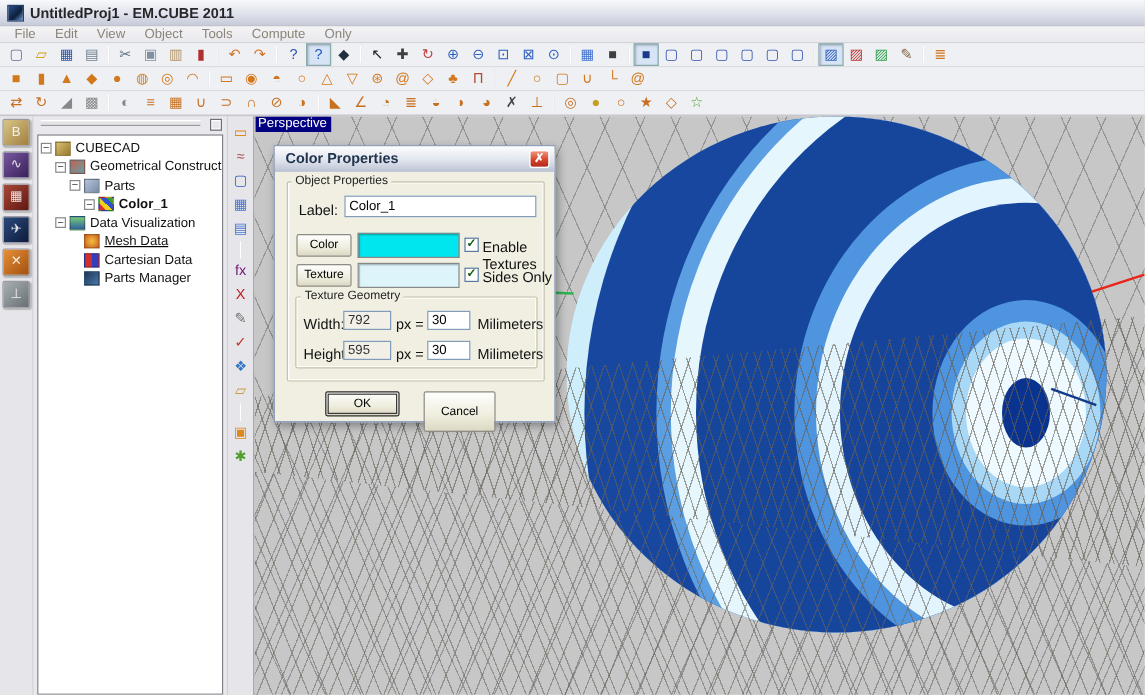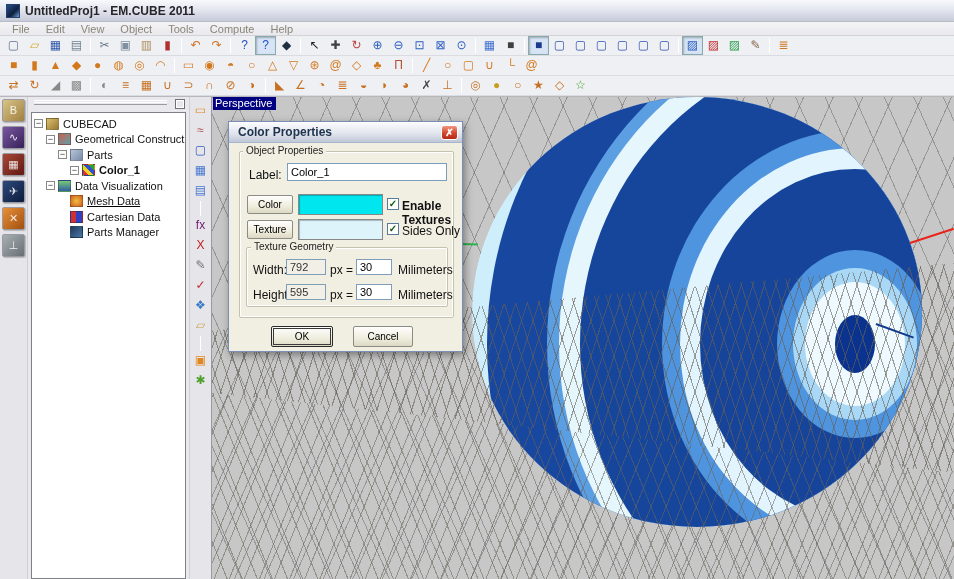--- a/index.html
+++ b/index.html
@@ -83,21 +83,21 @@
   <span class="titletext">UntitledProj1 - EM.CUBE 2011</span>
 </div>
 
 <div class="menubar">
   <span class="menu">File</span>
   <span class="menu">Edit</span>
   <span class="menu">View</span>
   <span class="menu">Object</span>
   <span class="menu">Tools</span>
   <span class="menu">Compute</span>
-  <span class="menu">Help</span>
+  <span class="menu">Only</span>
 </div>
 
 <div class="toolbars">
   <div class="tbrow">
 
   <button class="tbb" style="color: rgb(96, 112, 144);"><span>▢</span></button>
       <button class="tbb" style="color: rgb(216, 160, 32);"><span>▱</span></button>
       <button class="tbb" style="color: rgb(48, 88, 168);"><span>▦</span></button>
       <button class="tbb" style="color: rgb(112, 128, 144);"><span>▤</span></button>
       <i class="vsep"></i>
@@ -344,21 +344,21 @@
 
   <span class="grplab" style="left:14px; top:23px;">Object Properties</span>
   <div class="grp" style="left:10px; top:29px; width:215px; height:167px;"></div>
 
   <span class="dl" style="left:20px; top:46px;">Label:</span>
   <input class="tx" style="left: 58px; top: 41px; width: 160px; height: 18px;" value="Color_1">
 
   <button class="btn" style="left:18px; top:73px; width:46px; height:19px;">Color</button>
   <div class="swatch" style="left: 69px; top: 72px; width: 85px; height: 21px; background: rgb(0, 230, 238);"></div>
   <span class="cb" style="left:158px; top:76px;">✓</span>
-  <span class="dl" style="left:173px; top:77px;font-weight:bold;">Enable Textures</span>
+  <span class="dl" style="left:173px; top:77px;">Enable Textures</span>
 
   <button class="btn" style="left:18px; top:98px; width:46px; height:19px;">Texture</button>
   <div class="swatch" style="left: 69px; top: 97px; width: 85px; height: 21px; background: rgb(220, 244, 250);"></div>
   <span class="cb" style="left:158px; top:101px;">✓</span>
   <span class="dl" style="left:173px; top:102px;">Sides Only</span>
 
   <span class="grplab" style="left:22px; top:119px;">Texture Geometry</span>
   <div class="grp" style="left:17px; top:125px; width:202px; height:60px;"></div>
 
   <span class="dl" style="left:24px; top:141px;">Width:</span>
@@ -367,14 +367,14 @@
   <input class="tx" style="left: 127px; top: 137px; width: 36px; height: 16px;" value="30">
   <span class="dl" style="left:169px; top:141px;">Milimeters</span>
 
   <span class="dl" style="left:24px; top:166px;">Height:</span>
   <input class="tx dis" style="left: 57px; top: 162px; width: 40px; height: 16px;" disabled="" value="595">
   <span class="dl" style="left:101px; top:166px;">px =</span>
   <input class="tx" style="left: 127px; top: 162px; width: 36px; height: 16px;" value="30">
   <span class="dl" style="left:169px; top:166px;">Milimeters</span>
 
   <button class="btn ok-default" style="left:42px; top:204px; width:62px; height:21px;">OK</button>
-  <button class="btn" style="left:124px; top:204px; width:60px; height:21px;">Cancel</button>
+  <button class="btn" style="left:124px; top:204px; width:60px; height:34px;">Cancel</button>
 </div>
 
 </body></html>

